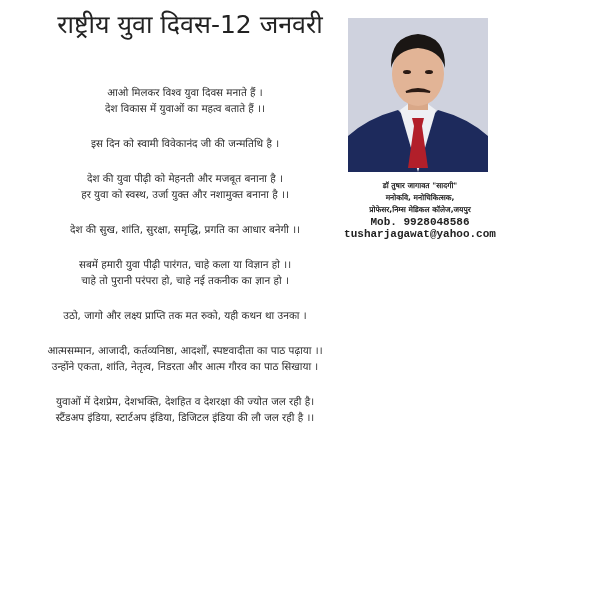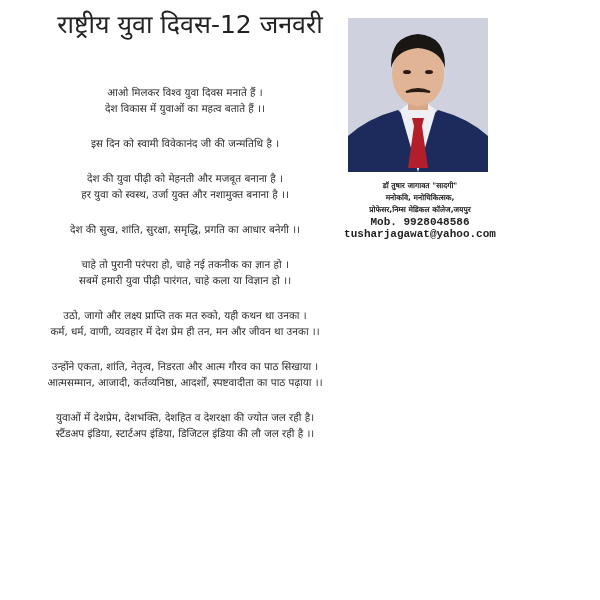--- a/index.html
+++ b/index.html
@@ -32,30 +32,29 @@
       <div class="line">इस दिन को स्वामी विवेकानंद जी की जन्मतिथि है ।</div>
     </div>
     <div class="stanza">
       <div class="line">देश की युवा पीढ़ी को मेहनती और मजबूत बनाना है ।</div>
       <div class="line">हर युवा को स्वस्थ, उर्जा युक्त और नशामुक्त बनाना है ।।</div>
     </div>
     <div class="stanza">
       <div class="line">देश की सुख, शांति, सुरक्षा, समृद्धि, प्रगति का आधार बनेगी ।।</div>
     </div>
     <div class="stanza">
+      <div class="line">सबमें हमारी युवा पीढ़ी पारंगत, चाहे कला या विज्ञान हो ।।</div>
       <div class="line">चाहे तो पुरानी परंपरा हो, चाहे नई तकनीक का ज्ञान हो ।</div>
-      <div class="line">सबमें हमारी युवा पीढ़ी पारंगत, चाहे कला या विज्ञान हो ।।</div>
     </div>
     <div class="stanza">
       <div class="line">उठो, जागो और लक्ष्य प्राप्ति तक मत रुको, यही कथन था उनका ।</div>
-      <div class="line">कर्म, धर्म, वाणी, व्यवहार में देश प्रेम ही तन, मन और जीवन था उनका ।।</div>
     </div>
     <div class="stanza">
+      <div class="line">आत्मसम्मान, आजादी, कर्तव्यनिष्ठा, आदर्शों, स्पष्टवादीता का पाठ पढ़ाया ।।</div>
       <div class="line">उन्होंने एकता, शांति, नेतृत्व, निडरता और आत्म गौरव का पाठ सिखाया ।</div>
-      <div class="line">आत्मसम्मान, आजादी, कर्तव्यनिष्ठा, आदर्शों, स्पष्टवादीता का पाठ पढ़ाया ।।</div>
     </div>
     <div class="stanza">
       <div class="line">युवाओं में देशप्रेम, देशभक्ति, देशहित व देशरक्षा की ज्योत जल रही है।</div>
       <div class="line">स्टैंडअप इंडिया, स्टार्टअप इंडिया, डिजिटल इंडिया की लौ जल रही है ।।</div>
     </div>
   </div>
 
 <div class="photo">
   <svg width="140" height="154" viewBox="0 0 140 154">
     <rect x="0" y="0" width="140" height="154" fill="#cfd2de"></rect>

